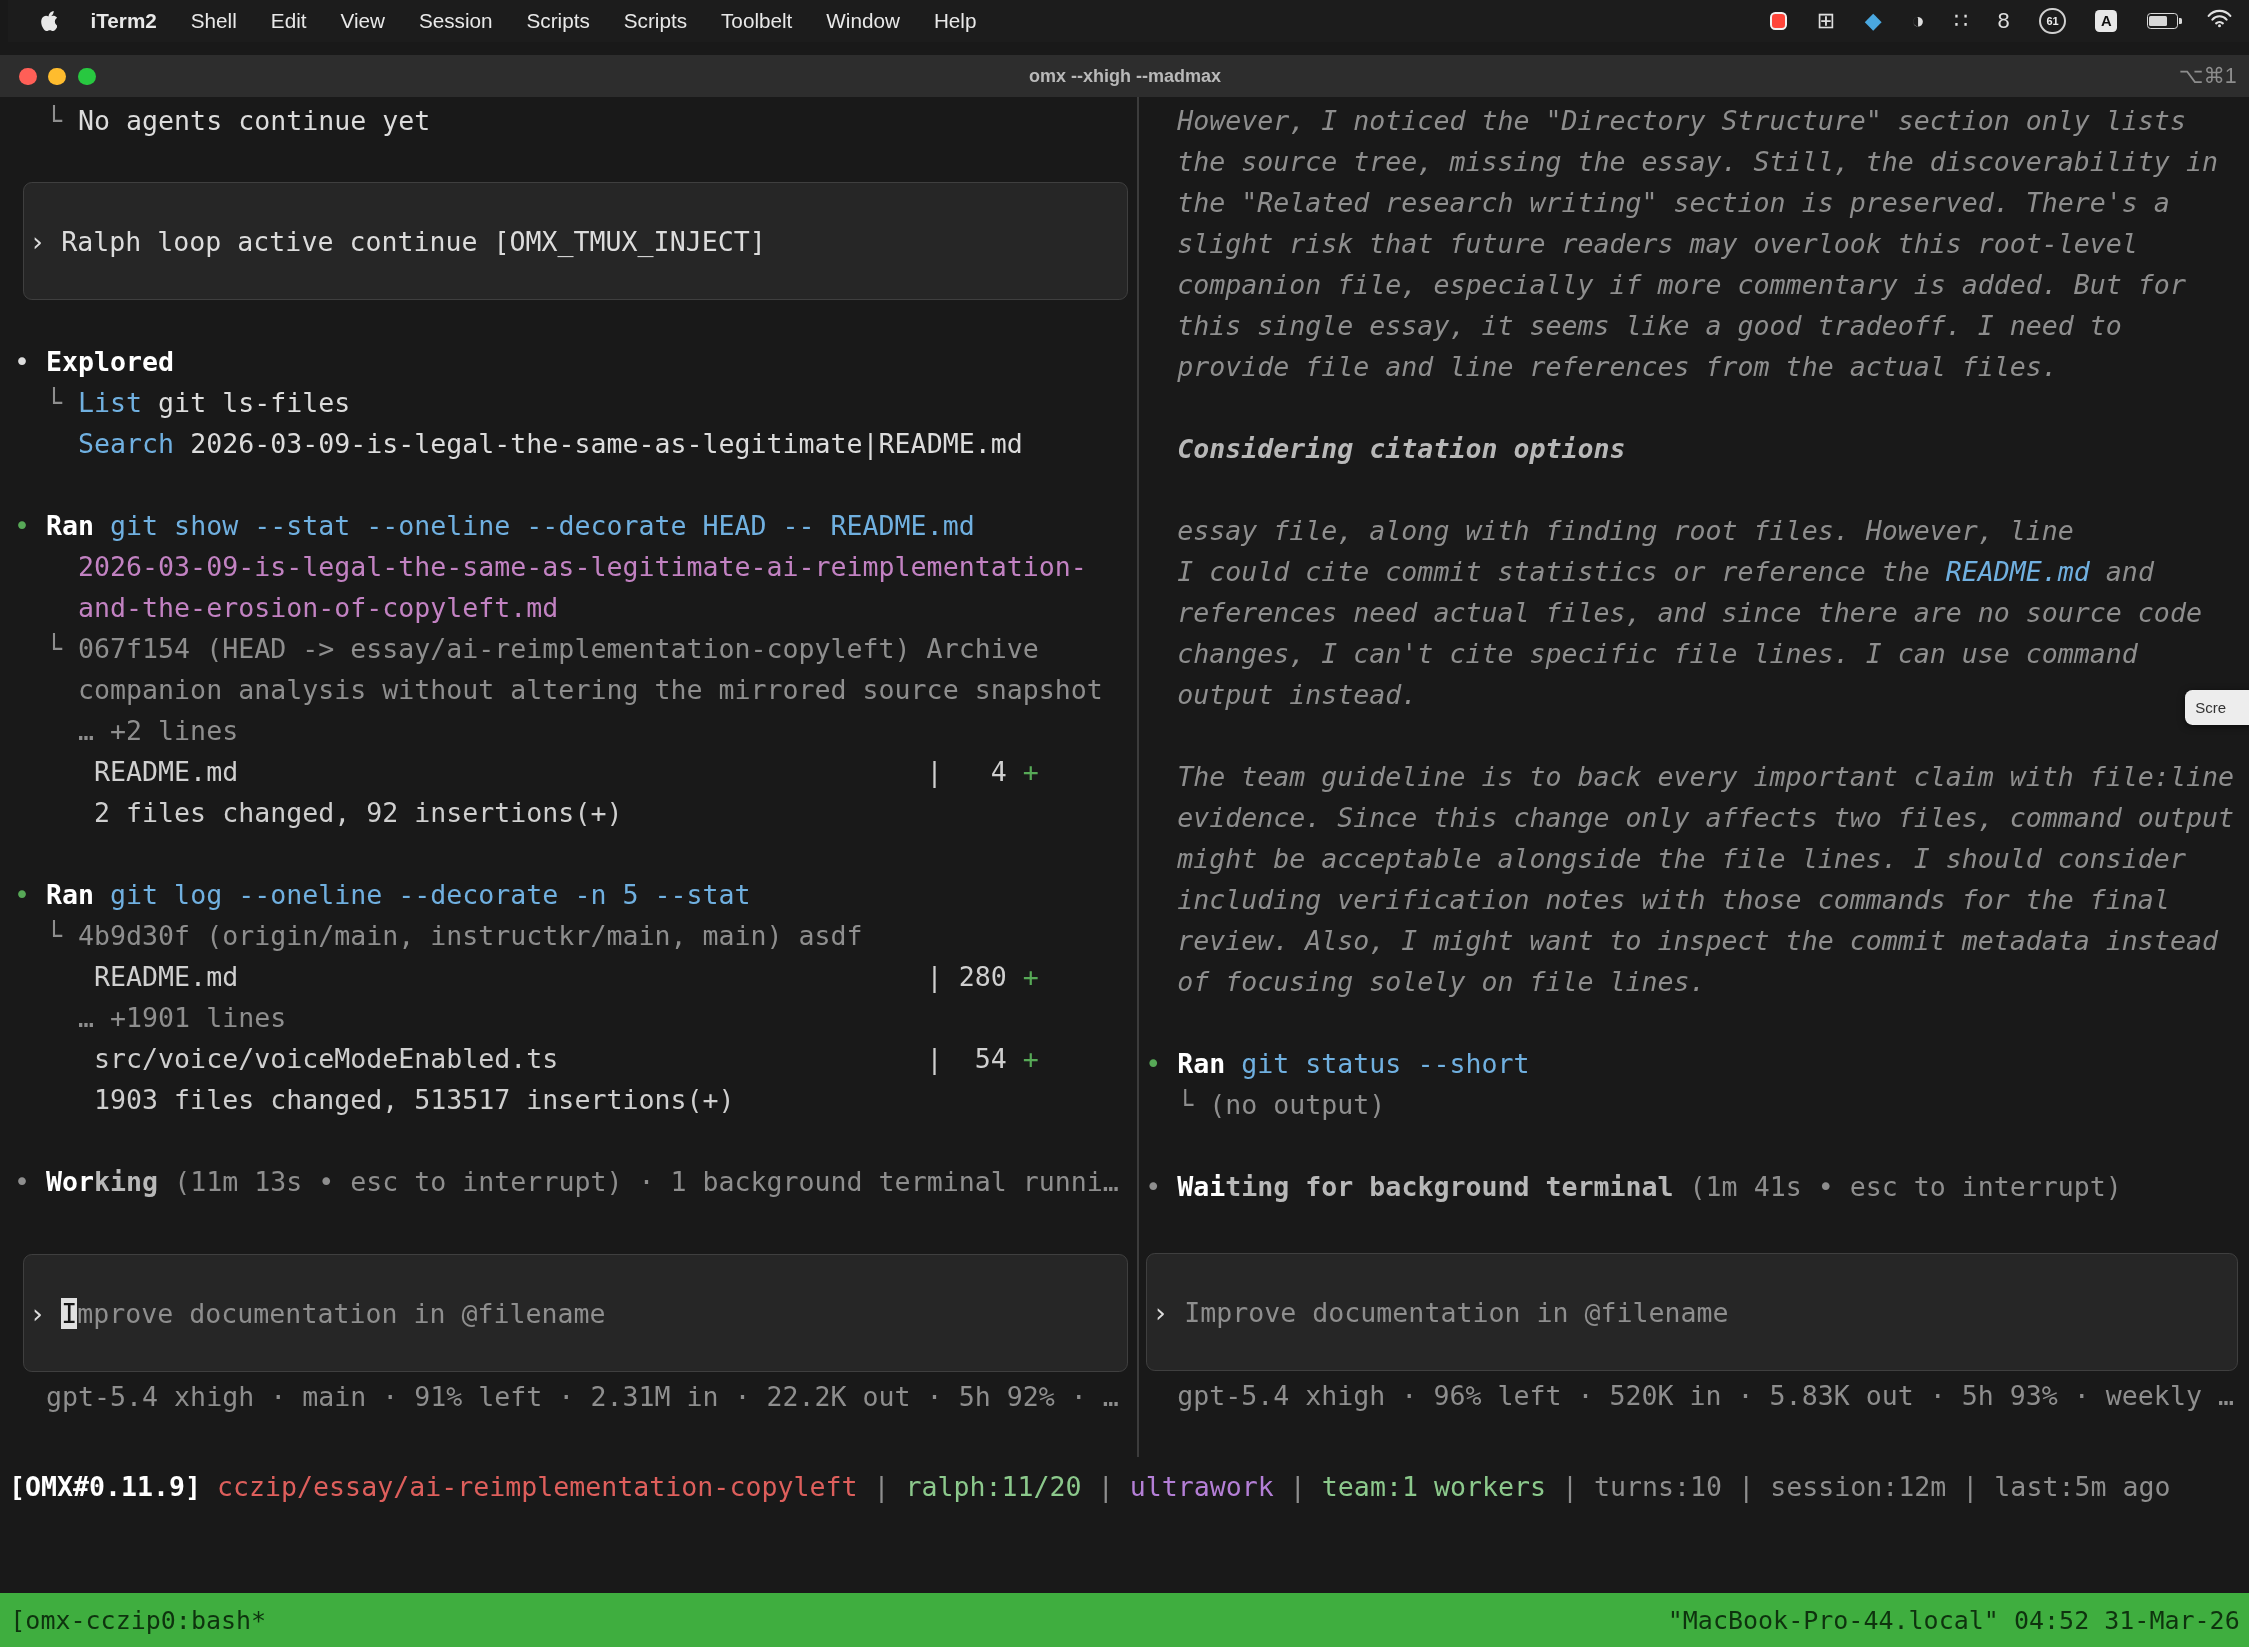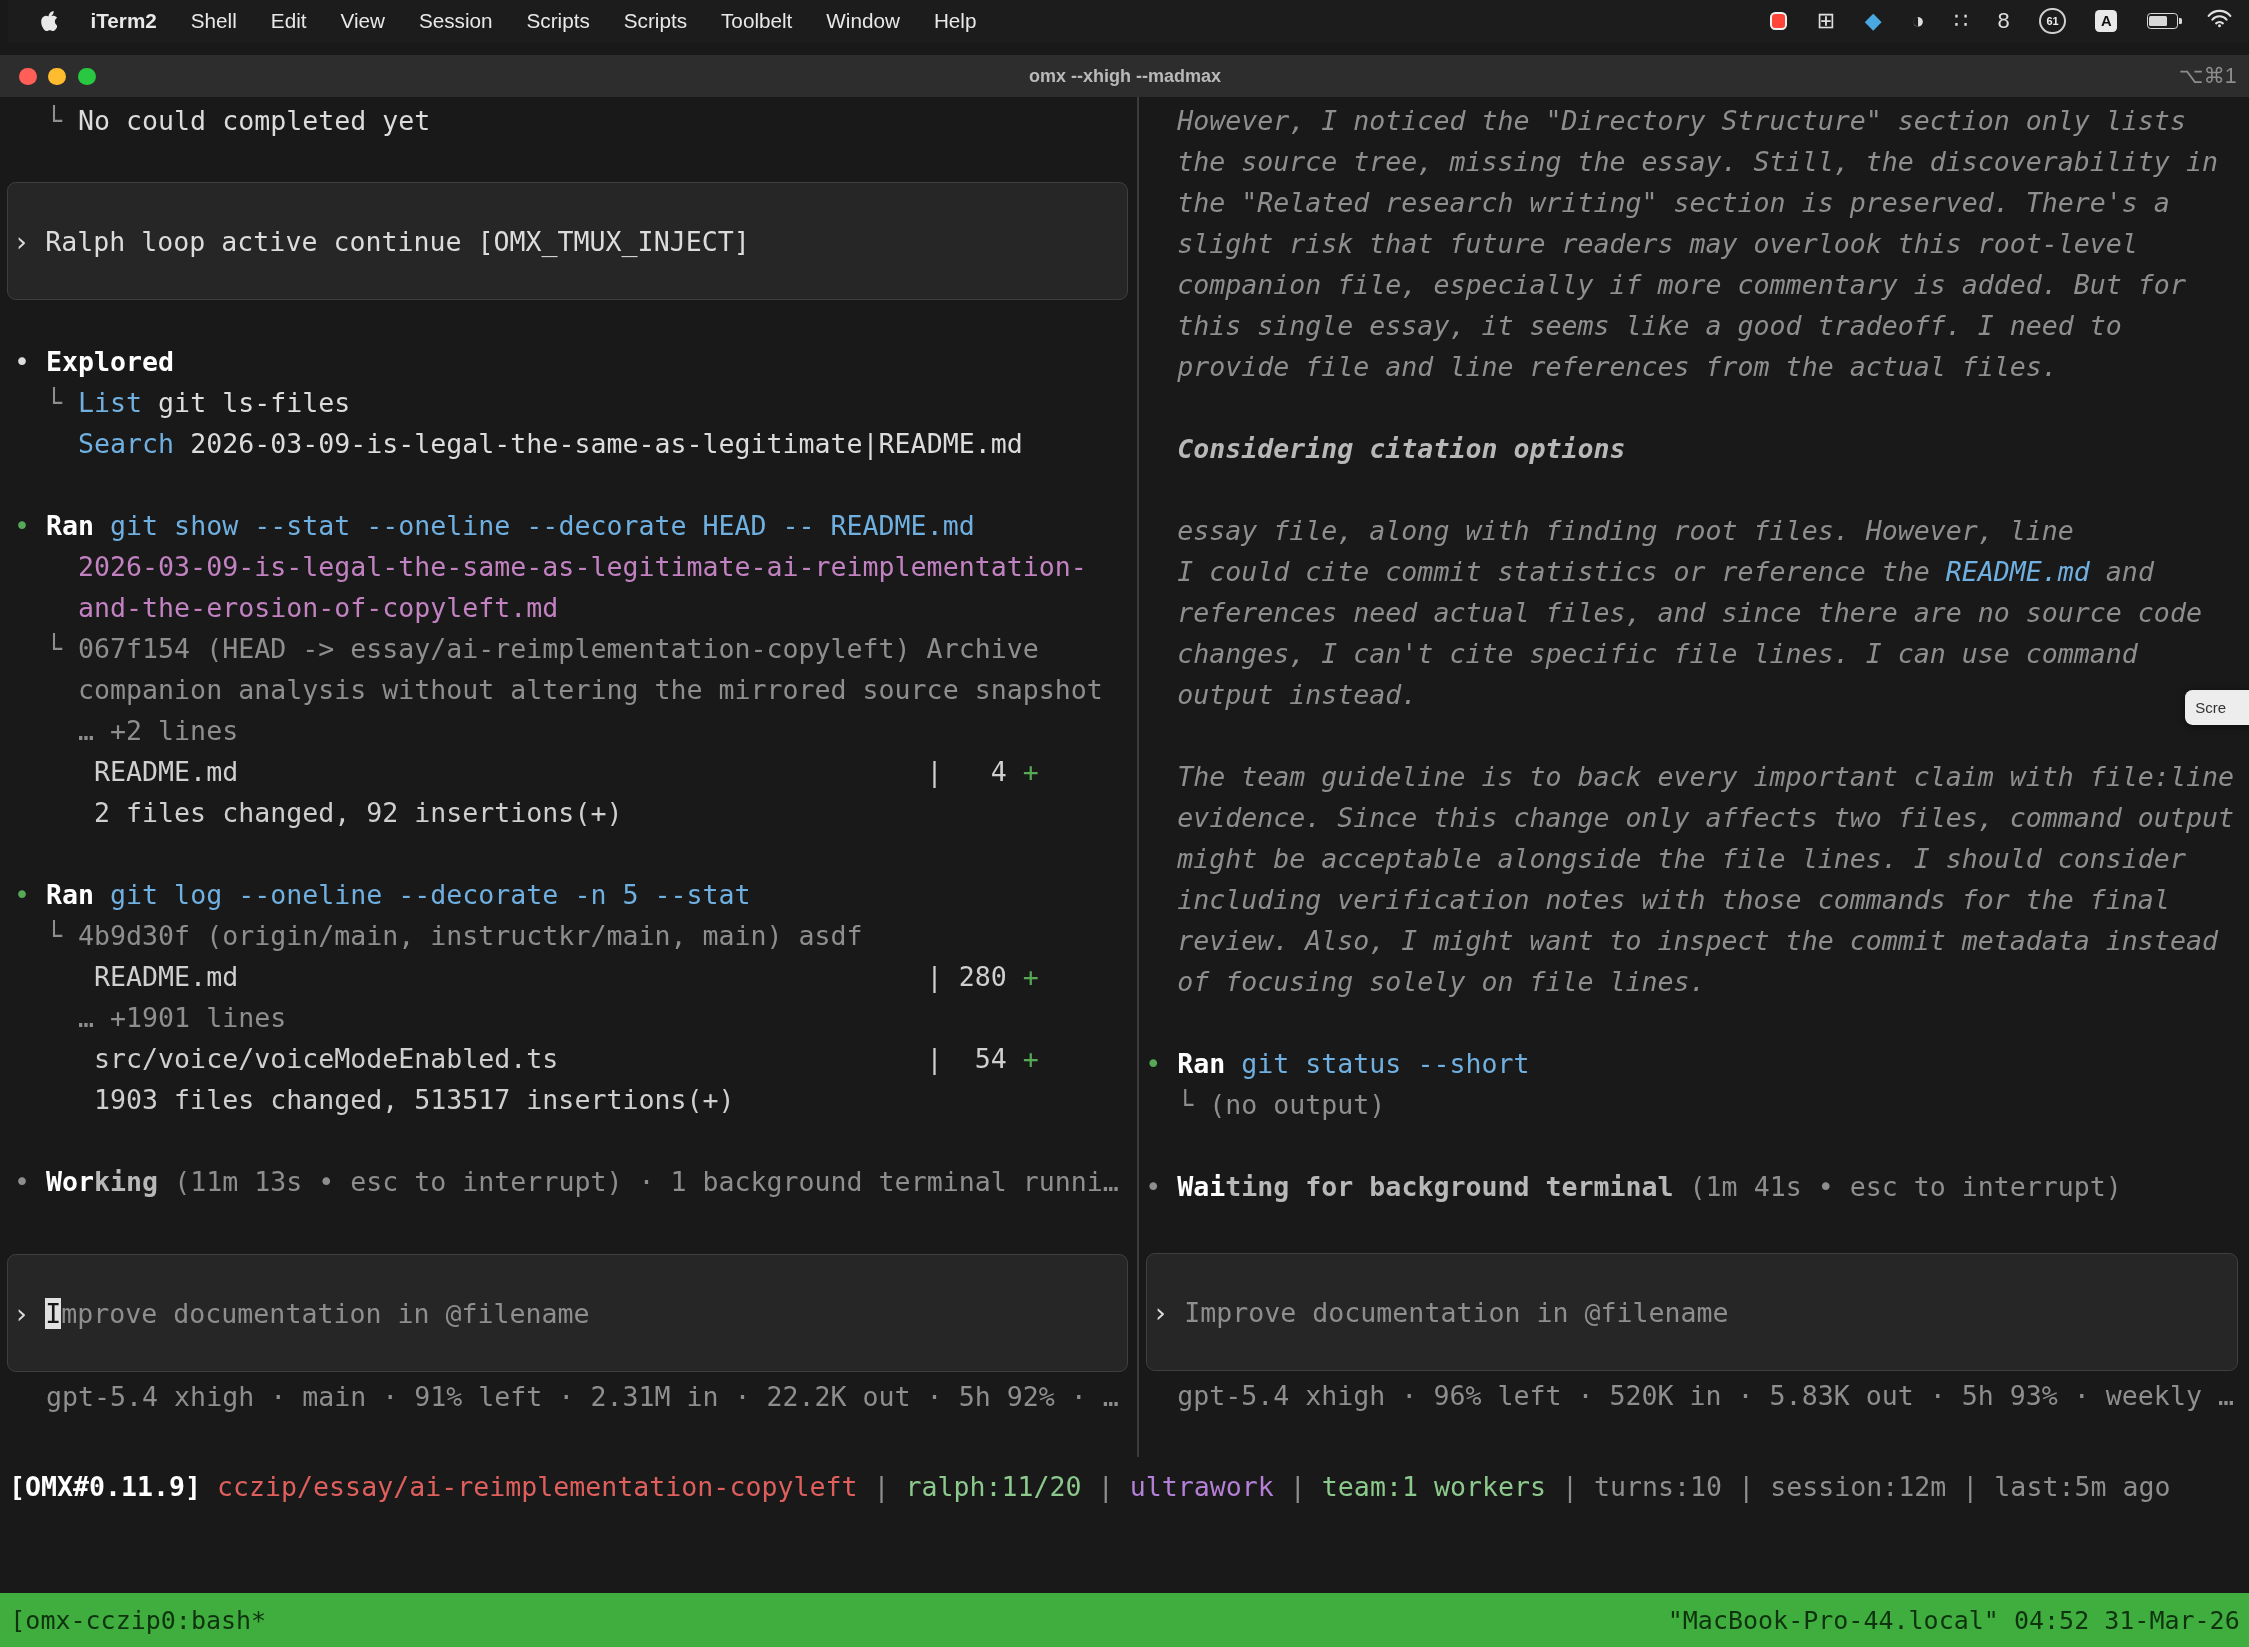--- a/index.html
+++ b/index.html
@@ -50,21 +50,21 @@
   .pane-right { left:1143px; right:0; height:1360px; }
   .divider { position:absolute; left:1137px; top:0; width:2.2px; height:1360px; background:#3c3c3c; }
 
   .trow { height:41px; line-height:41px; font-family:"DejaVu Sans Mono",monospace;
     font-size:26.6px; white-space:pre; }
   .pane-left  .trow { padding-left:14px; }
   .pane-right .trow { padding-left:2.2px; }
 
   .tui-box { height:118px; background:var(--c-box); border:1.5px solid var(--c-boxBorder);
     border-radius:8.9px; display:flex; align-items:center; }
-  .pane-left  .tui-box { margin-left:7px; margin-right:7.4px;align-items:center; }
+  .pane-left  .tui-box { margin-left:23px; margin-right:7.4px;align-items:center; }
   .pane-right .tui-box { margin-left:3px;  margin-right:11.8px; }
   .tui-box .trow { padding-left:5.2px; }
 
   .mt56 { margin-top:41px; } .mt70 { margin-top:52px; }
   .mt62 { margin-top:46px; } .mt6  { margin-top:4.4px; }
 
   
   .w   { color:var(--c-white); }
   .wb  { color:var(--c-bright); font-weight:bold; }
   .dw  { color:var(--c-dimwhite); }
@@ -146,21 +146,21 @@
     <span class="tl-yellow"></span>
     <span class="tl-green"></span>
   </div>
   <span class="win-title">omx --xhigh --madmax</span>
   <span class="win-shortcut">⌥⌘1</span>
 </div>
 
 <div class="term">
 
   <div class="pane pane-left">
-    <div class="trow"><span class="gy">  └ </span><span class="w">No could completed yet</span></div>
+    <div class="trow"><span class="gy">  └ </span><span class="w">No agents continue yet</span></div>
 
     <div class="tui-box mt56">
       <div class="trow"><span class="w">› </span><span class="w">Ralph loop active continue [OMX_TMUX_INJECT]</span></div>
     </div>
 
     <div class="trow mt56"><span class="w">• </span><span class="wb">Explored</span></div>
     <div class="trow"><span class="gy">  └ </span><span class="bl">List</span><span class="w"> git ls-files</span></div>
     <div class="trow"><span class="w">    </span><span class="bl">Search</span><span class="w"> 2026-03-09-is-legal-the-same-as-legitimate|README.md</span></div>
     <div class="trow"></div>
     <div class="trow"><span class="gn">• </span><span class="wb">Ran </span><span class="bl">git show --stat --oneline --decorate HEAD -- README.md</span></div>

